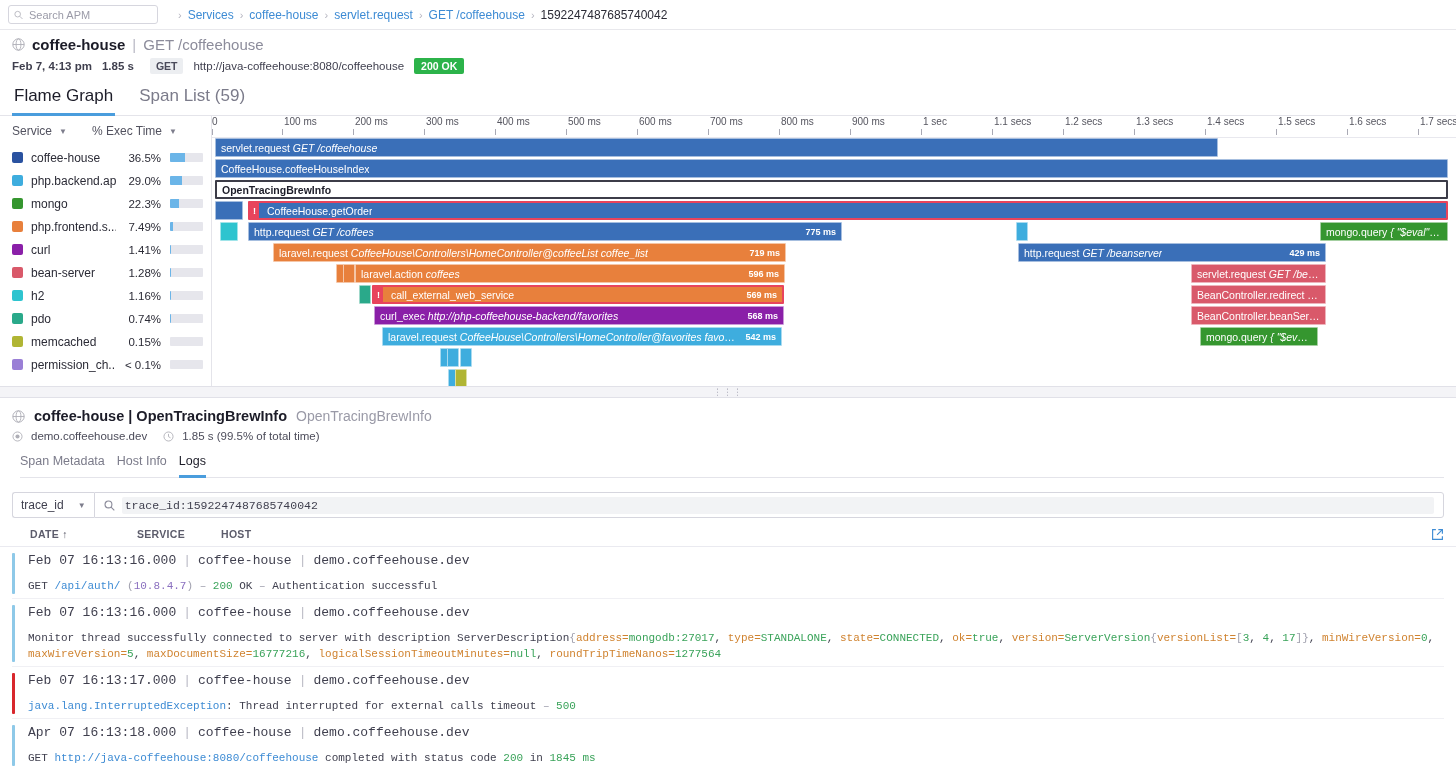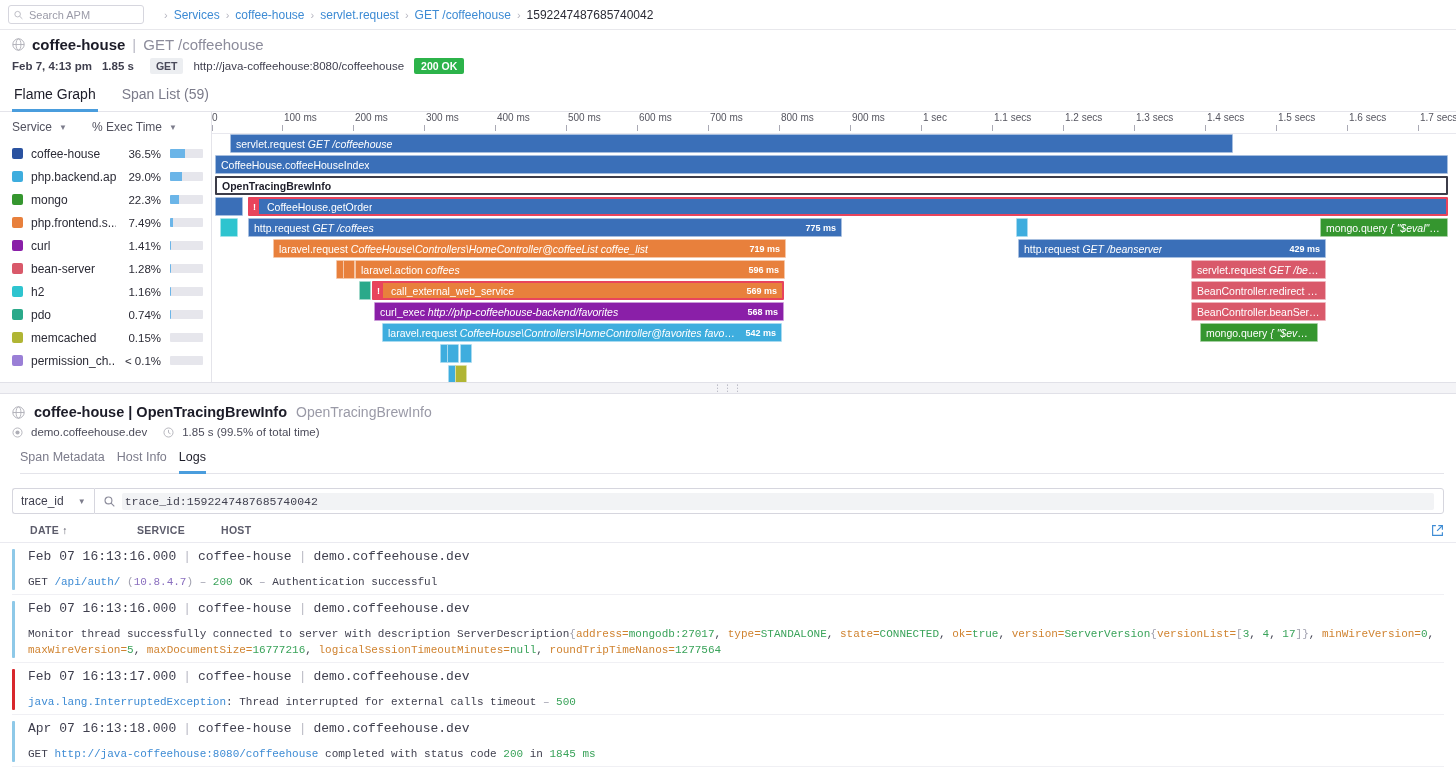--- a/index.html
+++ b/index.html
@@ -16,21 +16,21 @@
   
   .topbar {
     height: 30px;
     display: flex;
     align-items: center;
     padding: 0 8px;
     border-bottom: 1px solid #e8e8ec;
     background: #fff;
   }
   .search-box {
-    width: 136px; height: 19px;
+    width: 150px; height: 19px;
     border: 1px solid #d6d6de;
     border-radius: 3px;
     display: flex; align-items: center;
     padding: 0 5px;
     background: #fff;
     margin-right: 14px;
   }
   .search-box .mag { margin-right: 4px; opacity: .55; }
   .search-box input {
     border: 0; outline: 0; font-size: 11px;
@@ -70,21 +70,21 @@
 
   
   .tabs {
     display: flex; gap: 22px;
     padding: 0 12px;
     margin-top: 8px;
     border-bottom: 1px solid #e4e4ea;
   }
   .tab {
     padding: 4px 2px 7px 2px;
-    font-size: 14px; color: #7b7b8a; cursor: pointer;
+    font-size: 17px; color: #7b7b8a; cursor: pointer;
     border-bottom: 3px solid transparent;
     margin-bottom: -1px;
   }
   .tab.active { color: #1c1c28; border-bottom-color: #4a9ddd; }
 
   
   .flame-wrap { display: flex; height: 270px; }
   .svc-panel { width: 212px; border-right: 1px solid #e4e4ea; padding-top: 4px; }
   .svc-head {
     display: flex; align-items: center;
@@ -436,21 +436,21 @@
         <div class="tick" style="left: 1135px;">
           <span>1.6 secs</span>
           <i></i>
         </div>
         <div class="tick" style="left: 1206px;">
           <span>1.7 secs</span>
           <i></i>
         </div>
       </div>
     <div class="flame" id="flame">
-        <div class="bar" style="left: 18px; top: 0px; width: 1003px; background: rgb(58, 111, 184);">
+        <div class="bar" style="left: 3px; top: 0px; width: 1003px; background: rgb(58, 111, 184);">
           <span class="lbl">servlet.request <em>GET /coffeehouse</em></span>
         </div>
         <div class="bar" style="left: 3px; top: 21px; width: 1233px; background: rgb(58, 111, 184);">
           <span class="lbl">CoffeeHouse.coffeeHouseIndex</span>
         </div>
         <div class="bar sel" style="left: 3px; top: 42px; width: 1233px; background: rgb(255, 255, 255);">
           <span class="lbl">OpenTracingBrewInfo</span>
         </div>
         <div class="bar" style="left: 3px; top: 63px; width: 28px; background: rgb(58, 111, 184);">
           <span class="lbl"></span>

